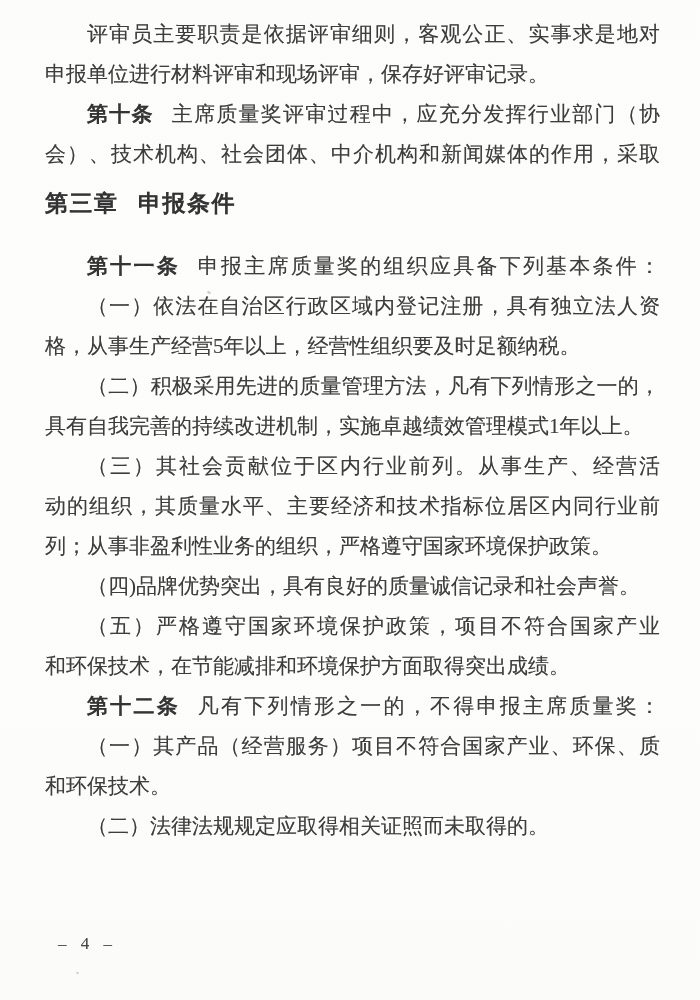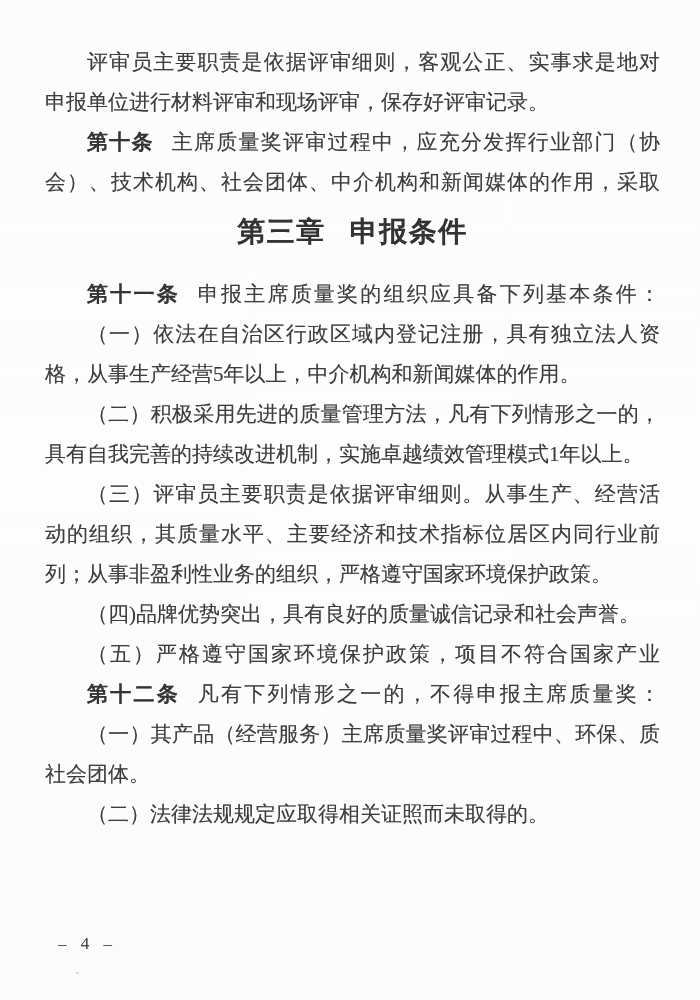--- a/index.html
+++ b/index.html
@@ -18,21 +18,21 @@
   }
 
   .page {
     position: relative;
     width: 700px;
     height: 1000px;
     background: linear-gradient(180deg, #fcfcfb 0%, #fdfdfc 50%, #fbfbfa 100%);
   }
 
   .content {
-    padding: 42px 40px 0 45px;
+    padding: 14px 40px 0 45px;
   }
 
   .para { margin: 0; }
 
   .line {
     font-size: 21px;
     line-height: 40px;
     height: 40px;
     color: #3d3d3d;
     text-align: justify;
@@ -49,23 +49,22 @@
     padding-left: 42px;
   }
 
   .lead {
     font-weight: bold;
     color: #343434;
     margin-right: 0.85em;
   }
 
   .chapter-heading {
-    text-align: center;
     font-weight: bold;
-    font-size: 28px;
+    font-size: 23px;
     line-height: 40px;
     height: 40px;
     margin-top: 10px;
     margin-bottom: 22px;
     color: #333333;
     letter-spacing: 1.5px;
     text-shadow: 0 0 0.5px rgba(60,60,60,0.5);
   }
 
   .chapter-num { margin-right: 0.85em; }
@@ -101,43 +100,44 @@
       <div class="para">
         <div class="line indent fill"><strong class="lead">第十条</strong>主席质量奖评审过程中，应充分发挥行业部门（协</div>
         <div class="line fill">会）、技术机构、社会团体、中介机构和新闻媒体的作用，采取</div>
       </div>
       <div class="chapter-heading"><span class="chapter-num">第三章</span><span class="chapter-title">申报条件</span></div>
       <div class="para">
         <div class="line indent fill"><strong class="lead">第十一条</strong>申报主席质量奖的组织应具备下列基本条件：</div>
       </div>
       <div class="para">
         <div class="line indent fill">（一）依法在自治区行政区域内登记注册，具有独立法人资</div>
-        <div class="line">格，从事生产经营5年以上，中介机构和新闻媒体的作用。</div>
+        <div class="line">格，从事生产经营5年以上，经营性组织要及时足额纳税。</div>
       </div>
       <div class="para">
         <div class="line indent fill">（二）积极采用先进的质量管理方法，凡有下列情形之一的，</div>
         <div class="line">具有自我完善的持续改进机制，实施卓越绩效管理模式1年以上。</div>
       </div>
       <div class="para">
-        <div class="line indent fill">（三）评审员主要职责是依据评审细则。从事生产、经营活</div>
+        <div class="line indent fill">（三）其社会贡献位于区内行业前列。从事生产、经营活</div>
         <div class="line fill">动的组织，其质量水平、主要经济和技术指标位居区内同行业前</div>
         <div class="line">列；从事非盈利性业务的组织，严格遵守国家环境保护政策。</div>
       </div>
       <div class="para">
         <div class="line indent">（四)品牌优势突出，具有良好的质量诚信记录和社会声誉。</div>
       </div>
       <div class="para">
         <div class="line indent fill">（五）严格遵守国家环境保护政策，项目不符合国家产业</div>
+        <div class="line">和环保技术，在节能减排和环境保护方面取得突出成绩。</div>
       </div>
       <div class="para">
         <div class="line indent fill"><strong class="lead">第十二条</strong>凡有下列情形之一的，不得申报主席质量奖：</div>
       </div>
       <div class="para">
-        <div class="line indent fill">（一）其产品（经营服务）主席质量奖评审过程中、环保、质</div>
-        <div class="line">社会团体。</div>
+        <div class="line indent fill">（一）其产品（经营服务）项目不符合国家产业、环保、质</div>
+        <div class="line">和环保技术。</div>
       </div>
       <div class="para">
         <div class="line indent">（二）法律法规规定应取得相关证照而未取得的。</div>
       </div>
     </div>
   <div class="page-number">– 4 –</div>
   <div class="speck speck-1"></div>
   <div class="speck speck-2"></div>
 </div>
 

